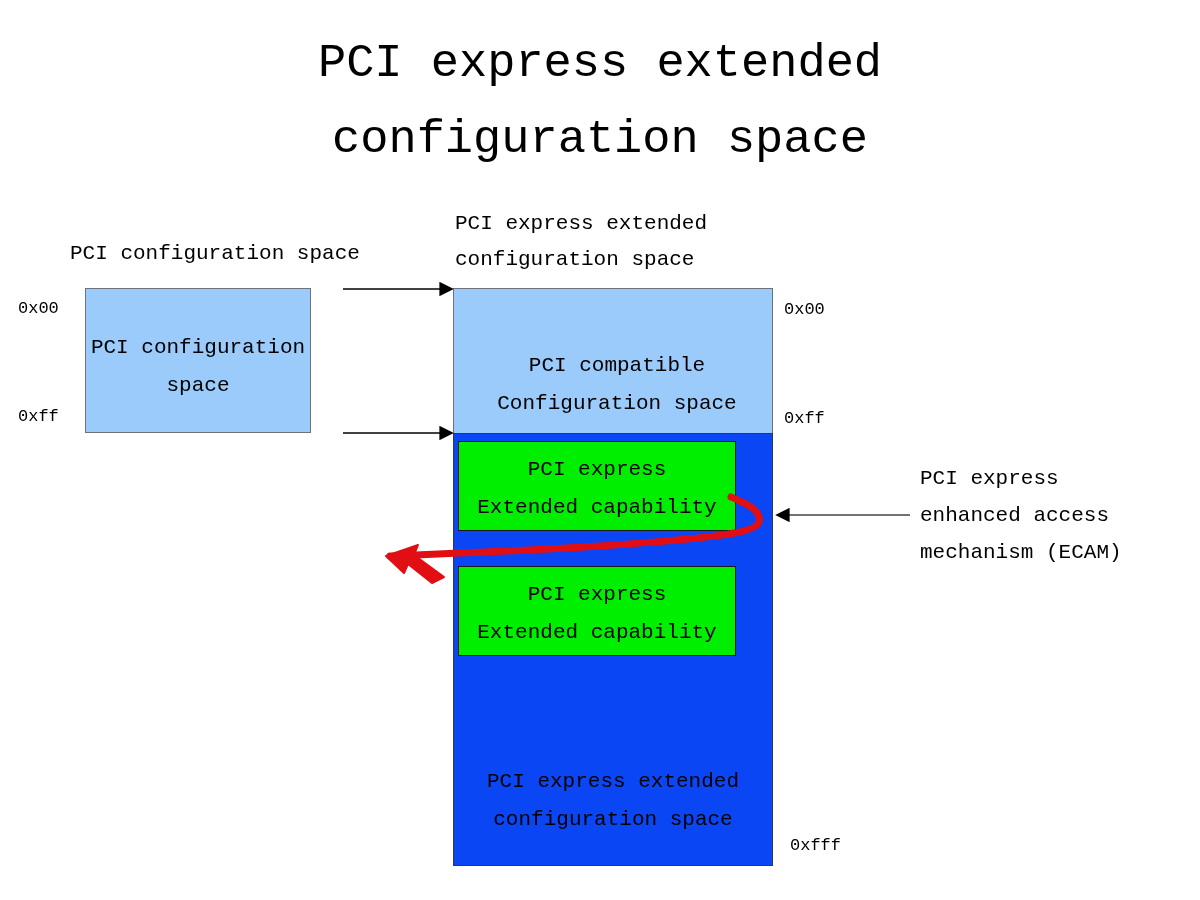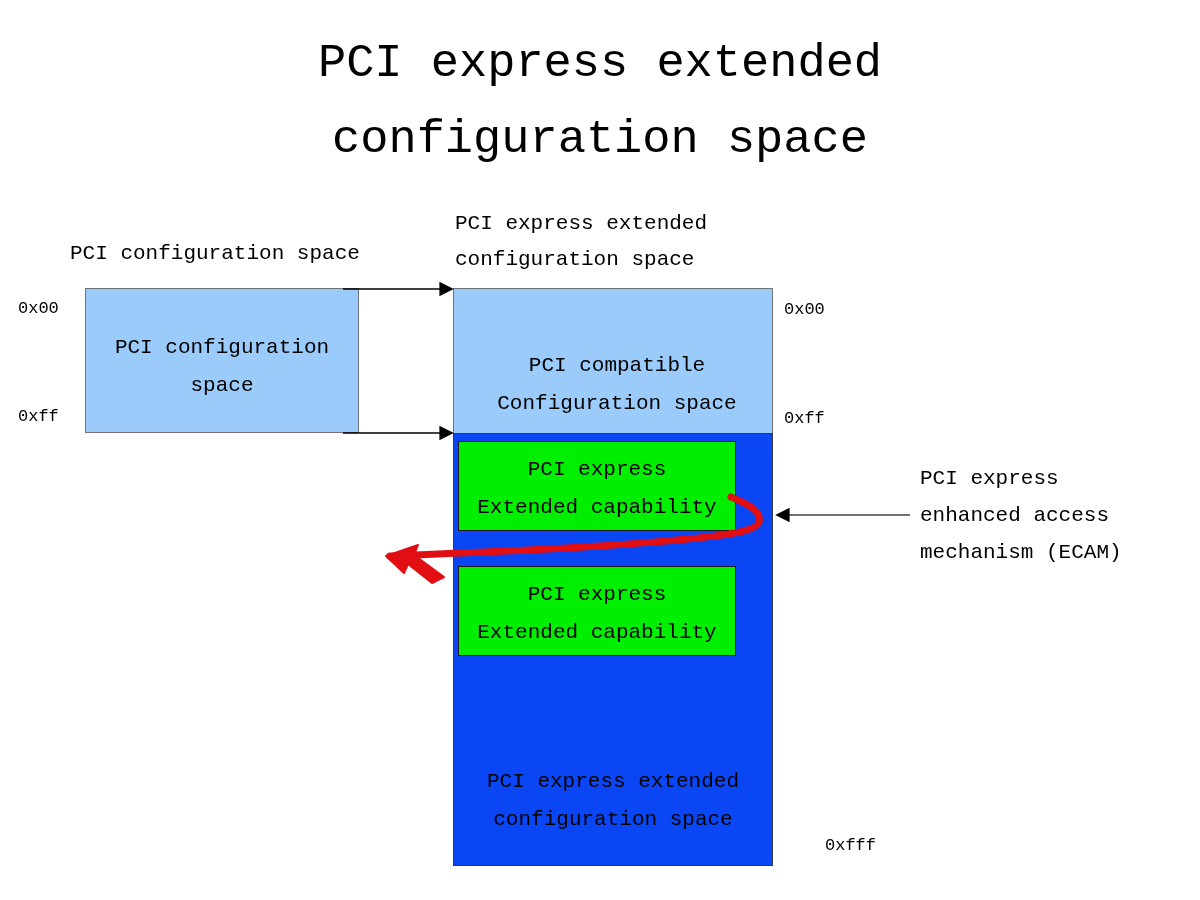--- a/index.html
+++ b/index.html
@@ -61,21 +61,21 @@
     line-height: 38px;
     white-space: pre-line;
     text-align: center;
     width: 100%;
   }
 
   
   #pci-conf-box {
     left: 85px;
     top: 288px;
-    width: 274px;
+    width: 226px;
     height: 145px;
     background: #9BCBFB;
     border: 1px solid #6f7278;
     box-sizing: border-box;
   }
   #pci-conf-box .boxlabel {
     position: absolute;
     left: 0;
     top: 40px;
   }
@@ -93,21 +93,21 @@
     box-sizing: border-box;
   }
   #pci-compat-box .boxlabel {
     position: absolute;
     left: 4px;
     top: 38px;
     margin-top: 20px;
   }
   #addr-right-00 { left: 784px; top: 297px; }
   #addr-right-ff { left: 784px; top: 406px; }
-  #addr-right-fff { left: 790px; top: 833px; margin-left: 35px; }
+  #addr-right-fff { left: 790px; top: 833px; }
 
   
   #pcie-ext-box {
     left: 453px;
     top: 433px;
     width: 320px;
     height: 433px;
     background: #0B46F5;
     border: 1px solid #35393f;
     box-sizing: border-box;

